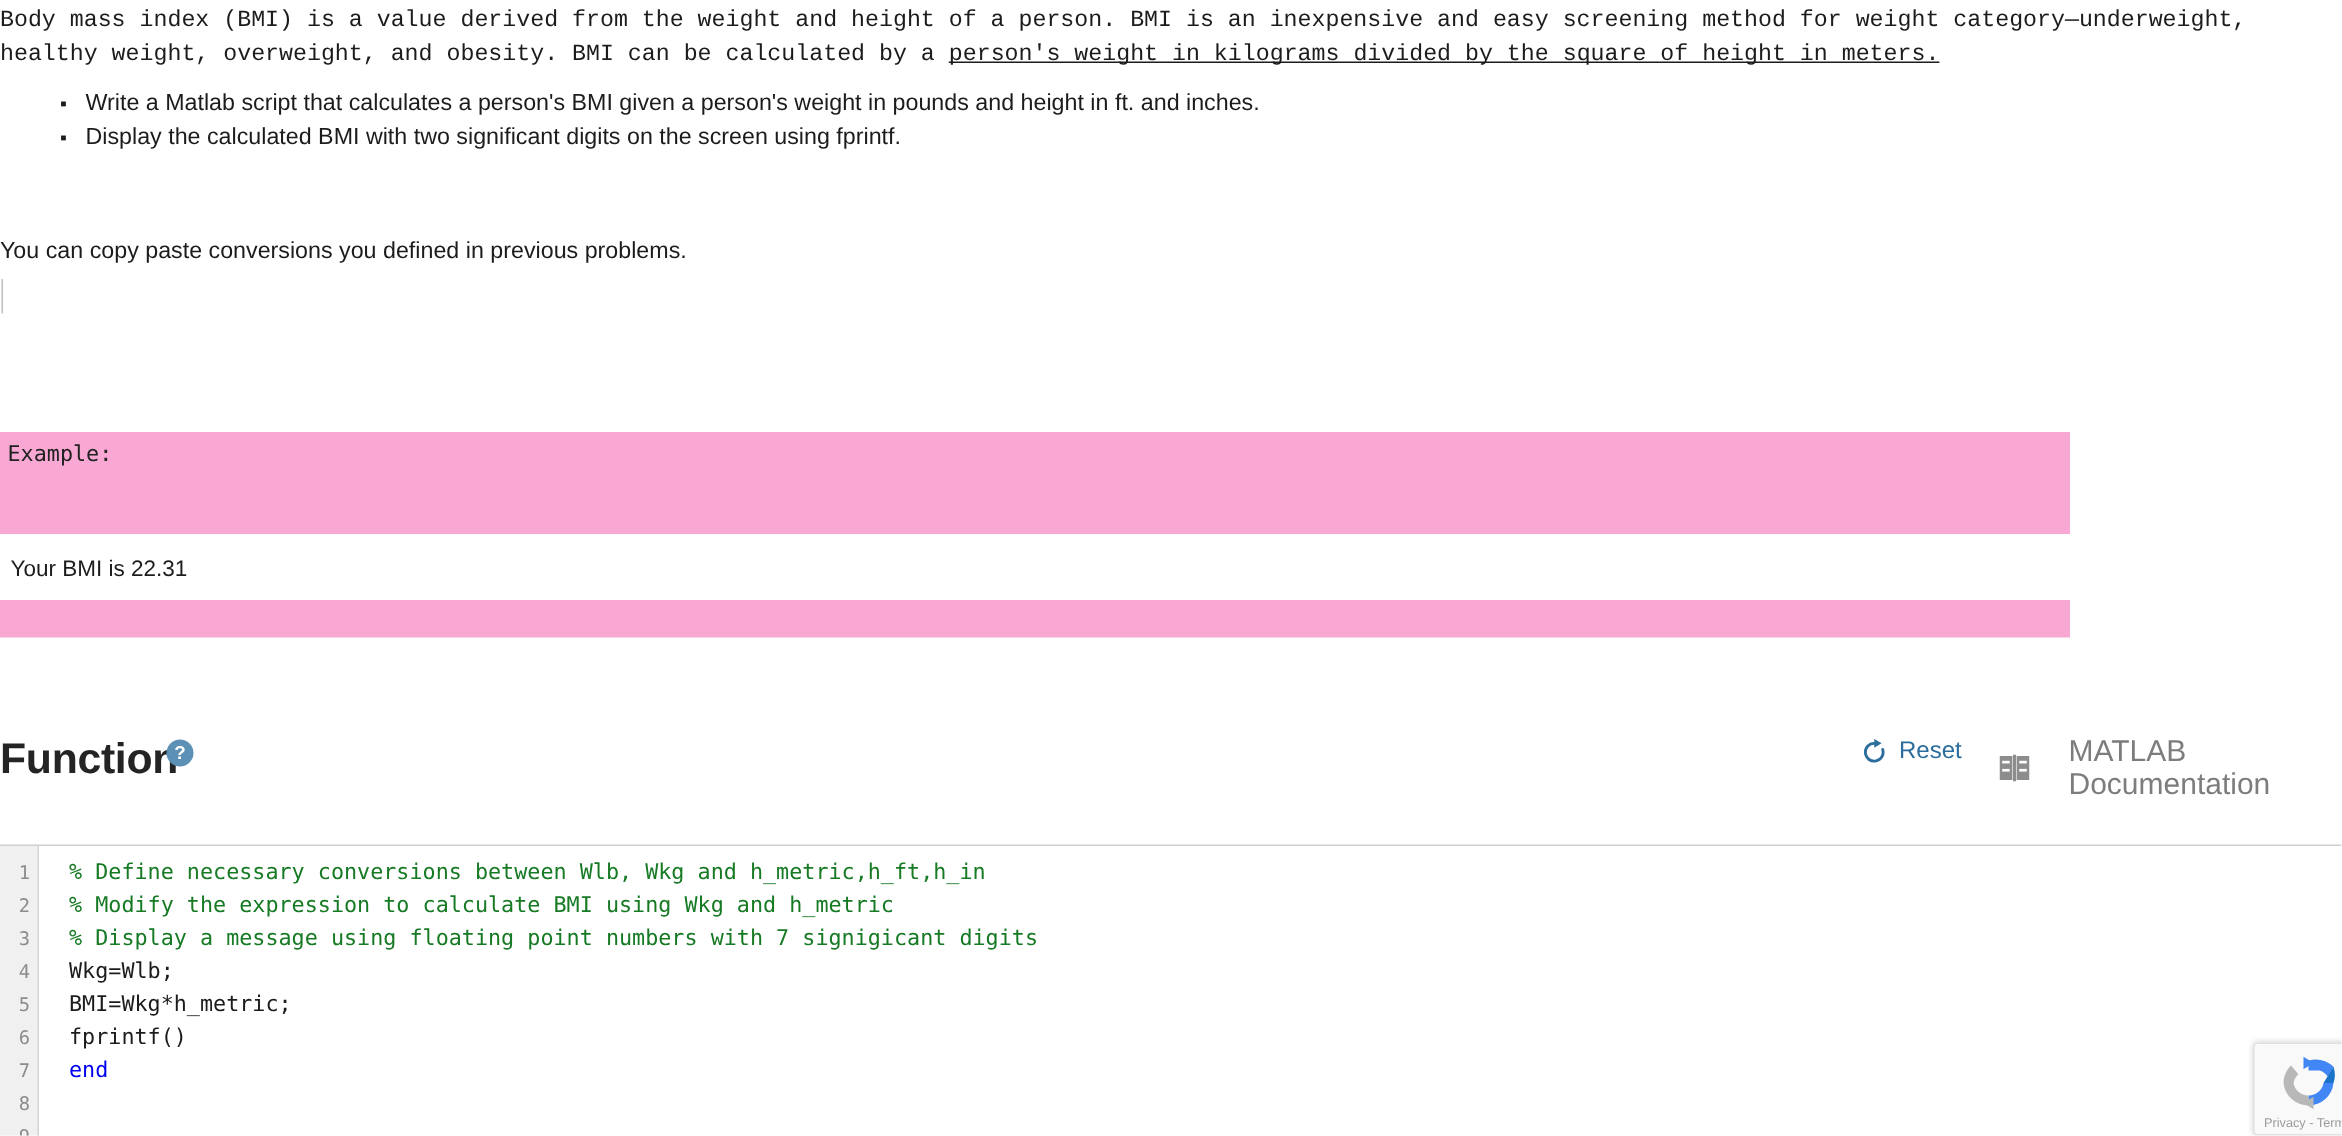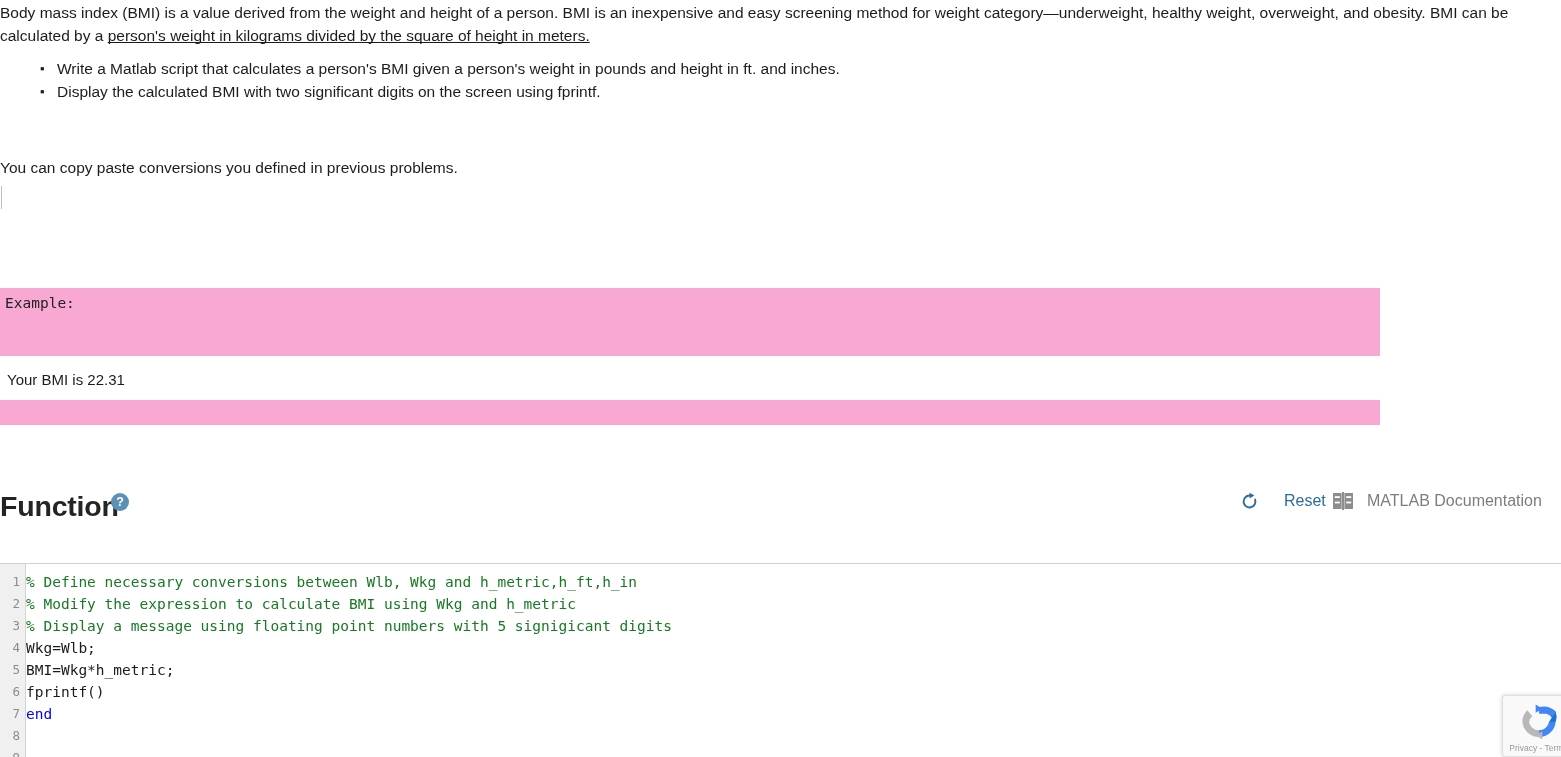--- a/index.html
+++ b/index.html
@@ -22,20 +22,21 @@
 
   
   .intro {
     position: absolute;
     left: 0;
     top: 2px;
     width: 1552px;
     font-size: 15.5px;
     line-height: 22.5px;
     color: #1c1c1c;
+    font-family: Liberation Mono, monospace;
   }
   .intro u { text-decoration: underline; text-decoration-skip-ink: none; }
 
   .bullets {
     position: absolute;
     left: 0;
     top: 58px;
     margin: 0;
     padding: 0 0 0 57px;
     list-style: none;
@@ -151,42 +152,42 @@
     cursor: pointer;
     font-family: "Liberation Sans", sans-serif;
   }
 
   .reset-btn {
     position: absolute;
     left: 1240px;
     top: 3px;
     display: flex;
     align-items: center;
-    gap: 25px;
+    gap: 7px;
     cursor: pointer;
     color: #2b6d9c;
     font-size: 16px;
     line-height: 22px;
   }
   .reset-icon {
     width: 19px;
     height: 19px;
     display: block;
   }
 
   .doc-link {
     position: absolute;
     left: 1333px;
     top: 3px;
     display: flex;
     align-items: center;
-    gap: 14px;
+    gap: 26px;
     cursor: pointer;
     color: #7d7d7d;
-    font-size: 16px;
+    font-size: 20px;
     line-height: 22px;
   }
   .doc-icon {
     width: 20px;
     height: 18px;
     display: block;
   }
 
   
   .editor {
@@ -212,21 +213,21 @@
     font-family: "DejaVu Sans Mono", "Liberation Mono", monospace;
     font-size: 12.5px;
     line-height: 22px;
     color: #8c8c8c;
     text-align: right;
     padding-right: 5px;
   }
   .code-area {
     flex: 1 1 auto;
     padding-top: 7px;
-    padding-left: 0;
+    padding-left: 20px;
     box-sizing: border-box;
     overflow: hidden;
   }
   .code-area .eline {
     font-family: "DejaVu Sans Mono", "Liberation Mono", monospace;
     font-size: 14.5px;
     line-height: 22px;
     white-space: pre;
     color: #1c1c1c;
   }
@@ -337,21 +338,21 @@
       <div class="gnum">4</div>
       <div class="gnum">5</div>
       <div class="gnum">6</div>
       <div class="gnum">7</div>
       <div class="gnum">8</div>
       <div class="gnum">9</div>
     </div>
     <div class="code-area">
       <div class="eline comment">% Define necessary conversions between Wlb, Wkg and h_metric,h_ft,h_in</div>
       <div class="eline comment">% Modify the expression to calculate BMI using Wkg and h_metric</div>
-      <div class="eline comment">% Display a message using floating point numbers with 5 signigicant digits</div>
+      <div class="eline comment">% Display a message using floating point numbers with 7 signigicant digits</div>
       <div class="eline">Wkg=Wlb;</div>
       <div class="eline">BMI=Wkg*h_metric;</div>
       <div class="eline">fprintf()</div>
       <div class="eline"><span class="kw">end</span></div>
     </div>
   </div>
 
   <div class="recaptcha">
     <span>
       <svg class="rc-logo" viewBox="0 0 48 48" aria-hidden="true">

